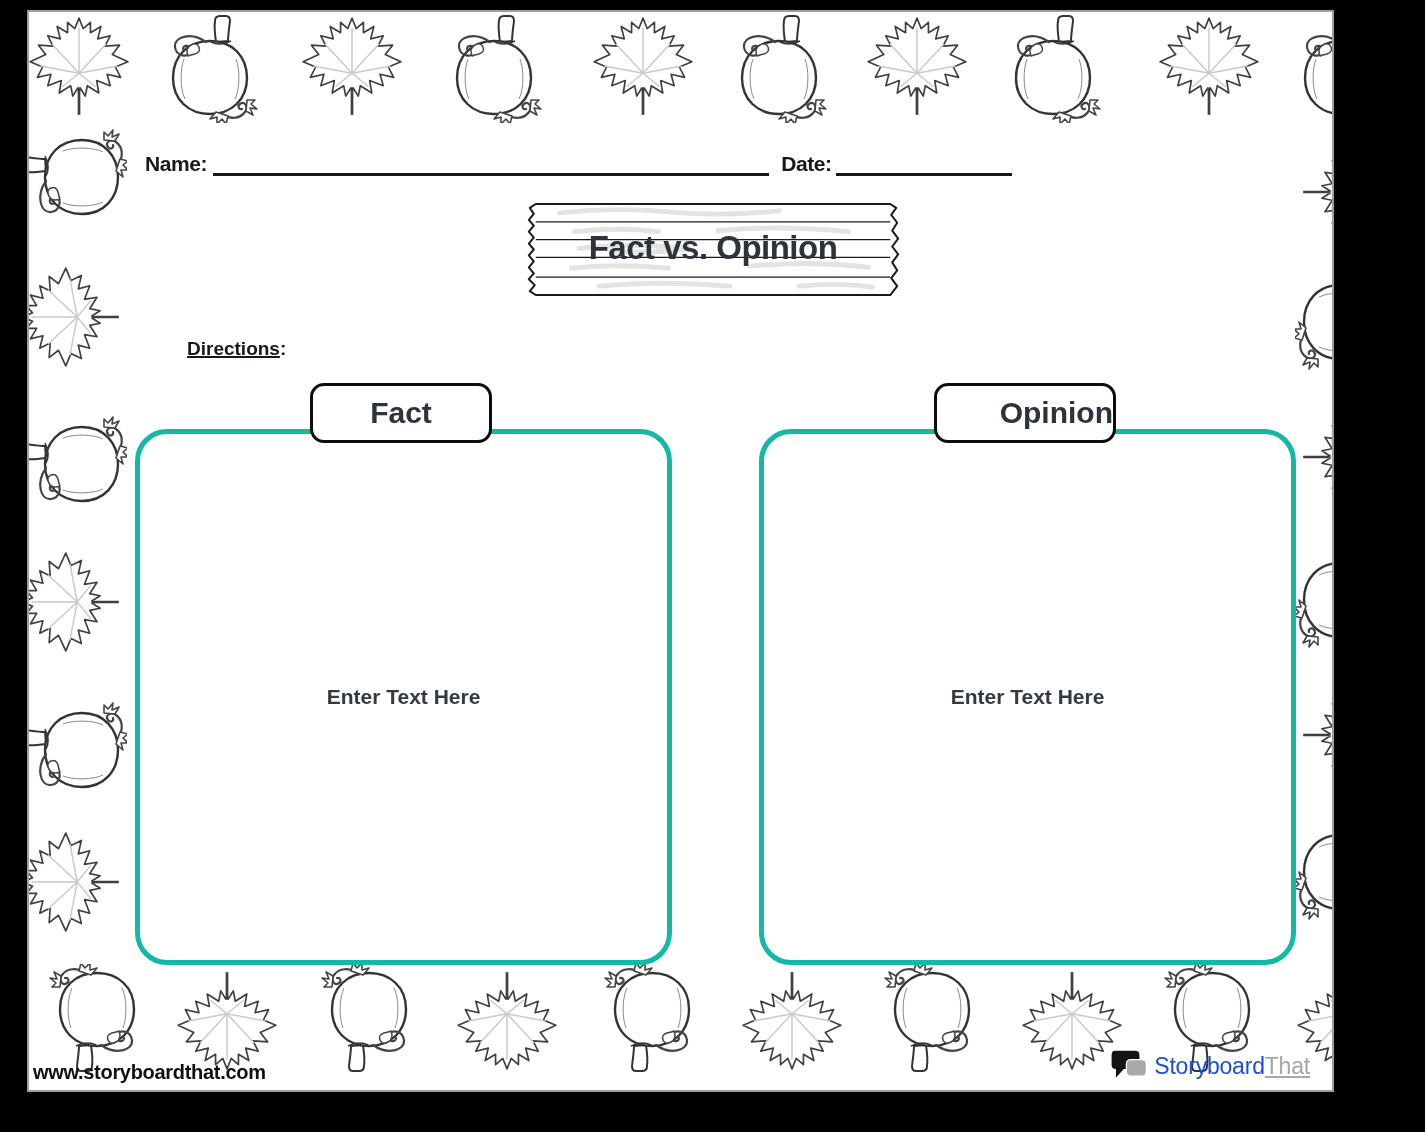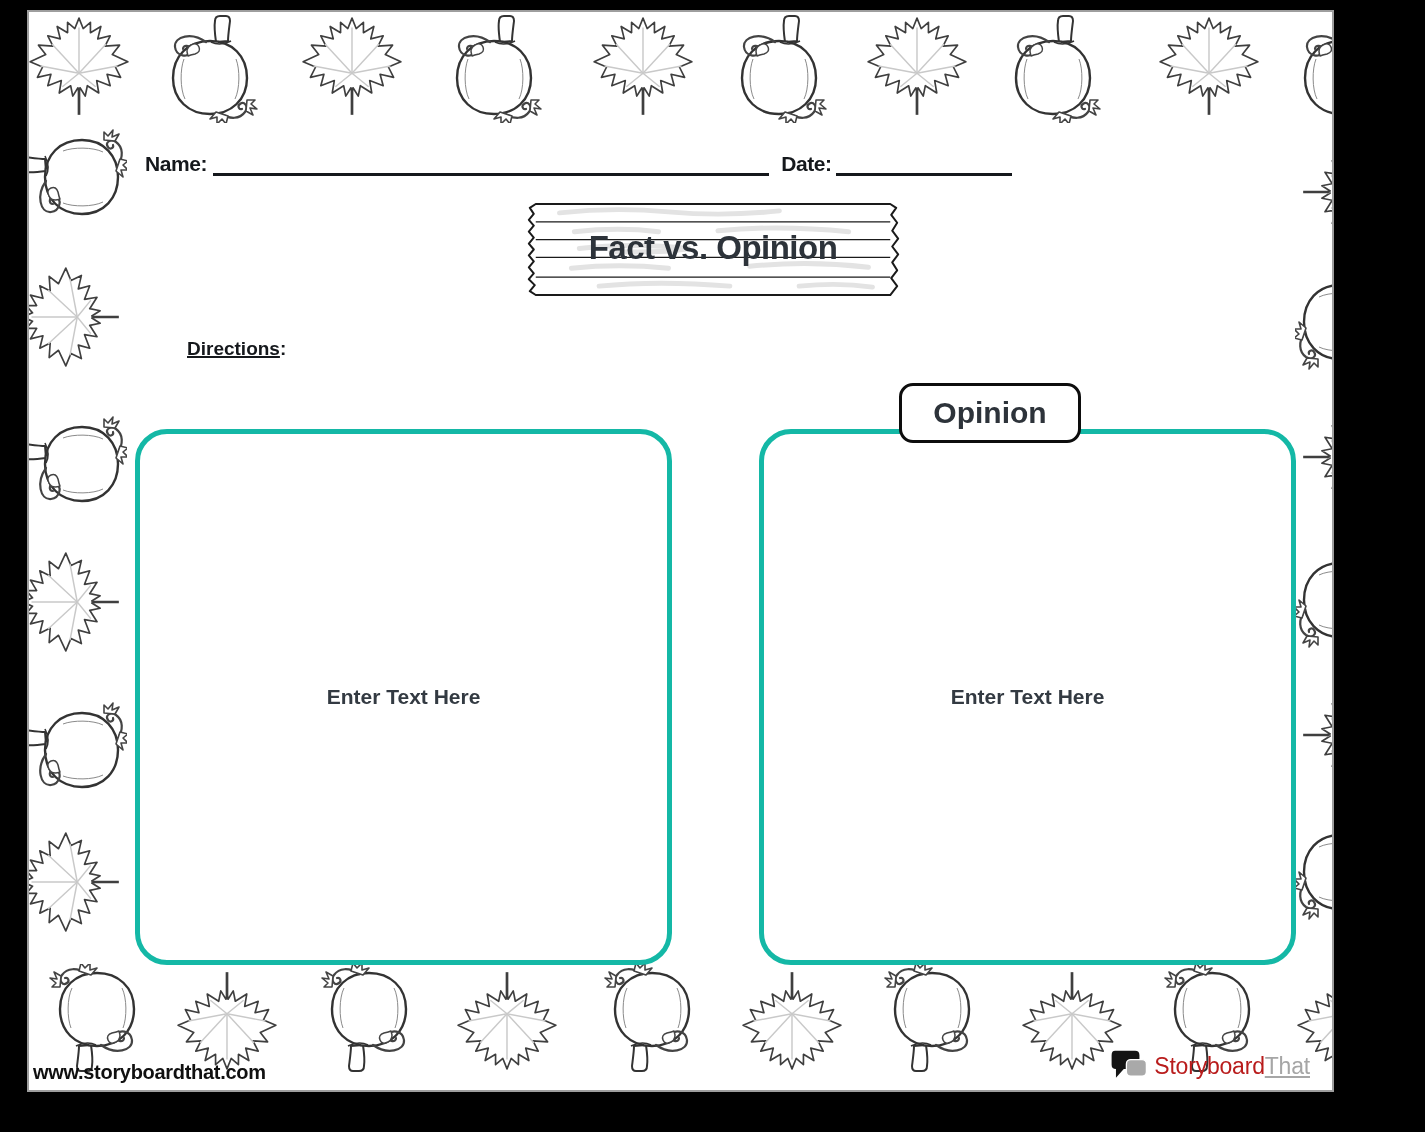--- a/index.html
+++ b/index.html
@@ -66,41 +66,41 @@
     position:absolute; top:371px;
     width:182px; height:60px;
     background:#fff;
     border:3px solid #0d0d0d;
     border-radius:14px;
     display:flex; align-items:center; justify-content:center;
     font-size:30px; font-weight:700; color:#2d333a;
     z-index:3;
   }
   .tab-fact { left:281px; }
-  .tab-opinion { left:870px; }
+  .tab-opinion { left:905px;justify-content:flex-end; }
   .placeholder {
     position:absolute; left:50%; top:50%;
     transform:translate(-50%,-50%);
     font-size:21px; font-weight:600; color:#333a42;
     white-space:nowrap;
   }
   
   .website {
     position:absolute; left:4px; bottom:6px;
     font-size:20px; font-weight:700; color:#101010;
     letter-spacing:-0.3px;
     z-index:5;
   }
   .logo {
     position:absolute; right:22px; bottom:6px;
     display:flex; align-items:center; gap:5px;
     z-index:5;
   }
   .logo-text { font-size:23px; font-weight:500; letter-spacing:-0.2px; white-space:nowrap; }
-  .logo-black { color:#b91c1c; }
+  .logo-black { color:#1d4ed8; }
   .logo-gray { color:#a6a6a6;text-decoration:underline; }
 </style>
 </head>
 <body>
 
 <svg style="position:absolute;width:0;height:0" aria-hidden="true">
   <defs>
     <symbol id="sym-leaf" viewBox="0 0 100 100">
       <path d="M50,3 L54,13 L61,7 L61,17 L71,11 L68,23 L80,20 L75,30 L89,29 L82,38 L97,45 L85,50 L90,60 L77,57 L80,68 L67,63 L69,75 L58,68 L56,78 L51,70 L50,74 L49,70 L44,78 L42,68 L31,75 L33,63 L20,68 L23,57 L10,60 L15,50 L3,45 L18,38 L11,29 L25,30 L20,20 L32,23 L29,11 L39,17 L39,7 L46,13 Z" fill="#ffffff" stroke="#3f3f3f" stroke-width="1.6" stroke-linejoin="round"></path>
       <g stroke="#c9c9c9" stroke-width="1.4" fill="none">
@@ -258,20 +258,23 @@
       </g>
     </svg>
     <div class="sign-title">Fact vs. Opinion</div>
   </div>
 
   <div class="directions"><span class="dir-underlined">Directions</span><span>:</span></div>
 
   <div class="tchart-box box-fact">
     <div class="placeholder">Enter Text Here</div>
   </div>
+  <div class="tab tab-fact">
+    <span>Fact</span>
+  </div>
 
   <div class="tchart-box box-opinion">
     <div class="placeholder">Enter Text Here</div>
   </div>
   <div class="tab tab-opinion">
     <span>Opinion</span>
   </div>
 
   <div class="website">www.storyboardthat.com</div>
   <div class="logo">

